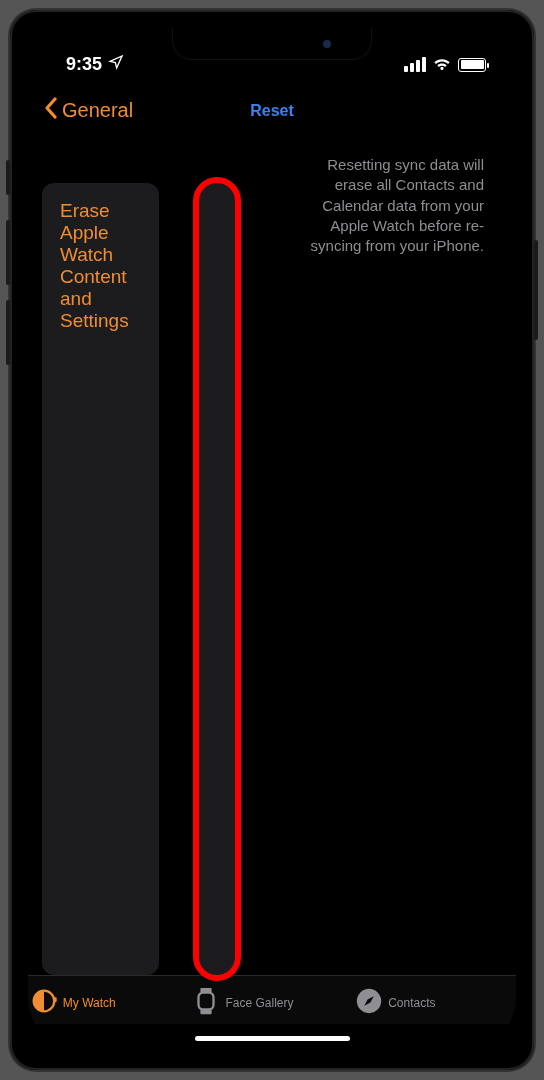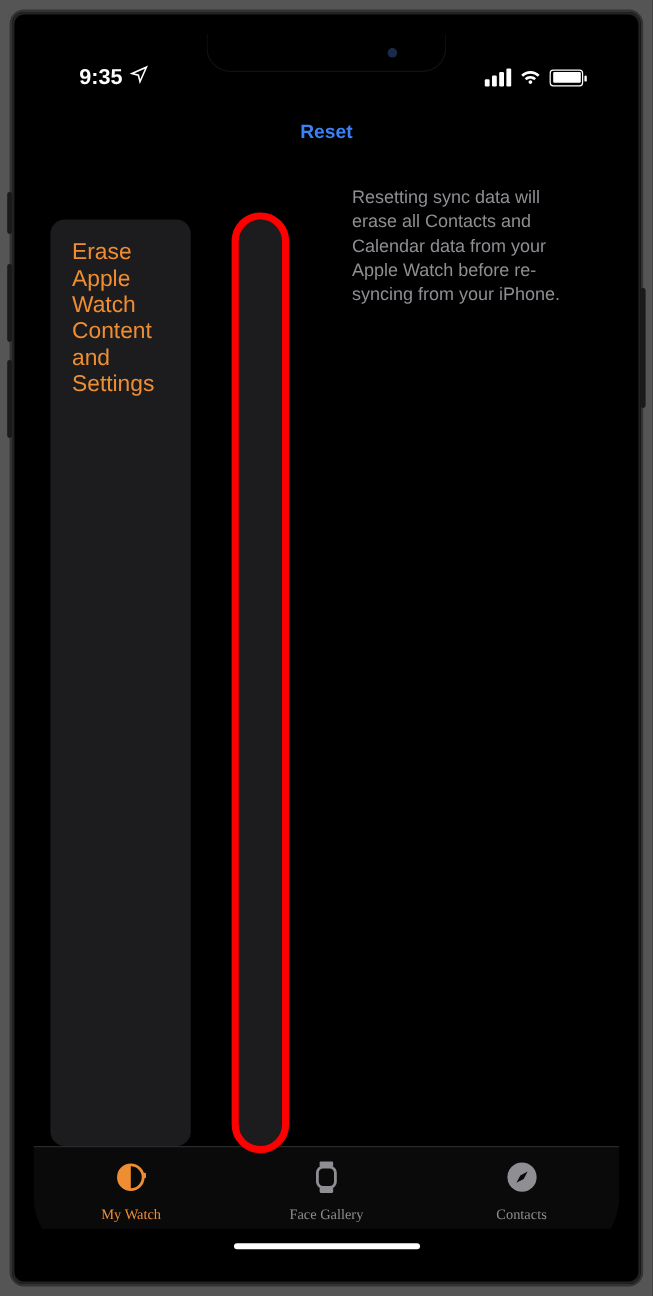--- a/index.html
+++ b/index.html
@@ -8,21 +8,21 @@
     display: flex;
     justify-content: center;
     align-items: center;
     min-height: 1080px;
     font-family: -apple-system, "Helvetica Neue", Arial, sans-serif;
   }
   .phone-frame {
     width: 524px;
     height: 1060px;
     background: #000;
-    border-radius: 10px;
+    border-radius: 26px;
     padding: 18px;
     position: relative;
     box-shadow: 0 0 0 2px #333, inset 0 0 0 2px #222;
   }
   .screen {
     width: 100%;
     height: 100%;
     background: #000;
     border-radius: 55px;
     overflow: hidden;
@@ -122,37 +122,37 @@
     border: 6px solid #ff0000;
     border-radius: 30px;
     pointer-events: none;
   }
   .footer-text {
     color: #8e8e93;
     font-size: 15px;
     line-height: 1.35;
     padding: 0 18px;
     margin-top: -28px;
+    text-align: right;
   }
 
   .tab-bar {
     display: flex;
     justify-content: space-around;
     align-items: flex-end;
     padding: 10px 0 4px 0;
     border-top: 0.5px solid #2a2a2a;
     background: #0a0a0a;
   }
   .tab-item {
     display: flex;
-    flex-direction: column;
+    flex-direction: row;
     align-items: center;
     gap: 4px;
     width: 33%;
-    font-family: Liberation Serif, serif;
   }
   .tab-label { font-size: 12px; }
   .tab-active { color: #ef8d32; }
   .tab-inactive { color: #8e8e93; }
 
   .home-indicator {
     height: 28px;
     display: flex;
     justify-content: center;
     align-items: center;
@@ -208,20 +208,28 @@
               <path fill="#fff" d="M12 18c1 0 1.9-.9 1.9-1.9S13 14.2 12 14.2s-1.9.9-1.9 1.9S11 18 12 18zm-5.6-5.6c1.5-1.5 3.5-2.3 5.6-2.3s4.1.8 5.6 2.3l-1.9 1.9c-1-1-2.3-1.5-3.7-1.5s-2.7.5-3.7 1.5zM2.8 8.8C5.3 6.3 8.5 5 12 5s6.7 1.3 9.2 3.8l-1.9 1.9C17.3 8.7 14.7 7.7 12 7.7S6.7 8.7 4.7 10.7z"></path>
             </svg>
         </span>
         <div class="battery">
             <div class="battery-fill"></div>
           </div>
       </div>
     </div>
 
     <div class="nav-bar">
+      <div class="back-btn">
+        <span>
+          <svg width="14" height="22" viewBox="0 0 14 22">
+              <path fill="none" stroke="#ef8d32" stroke-width="3.2" stroke-linecap="round" stroke-linejoin="round" d="M11 2 L3 11 L11 20"></path>
+            </svg>
+        </span>
+        <span>General</span>
+      </div>
       <div class="nav-title">Reset</div>
     </div>
 
     <div class="content">
       <div class="list-cell">
         <span>Erase Apple Watch Content and Settings</span>
       </div>
       <div class="list-cell highlighted">
         <div class="highlight-ring"></div>
       </div>

